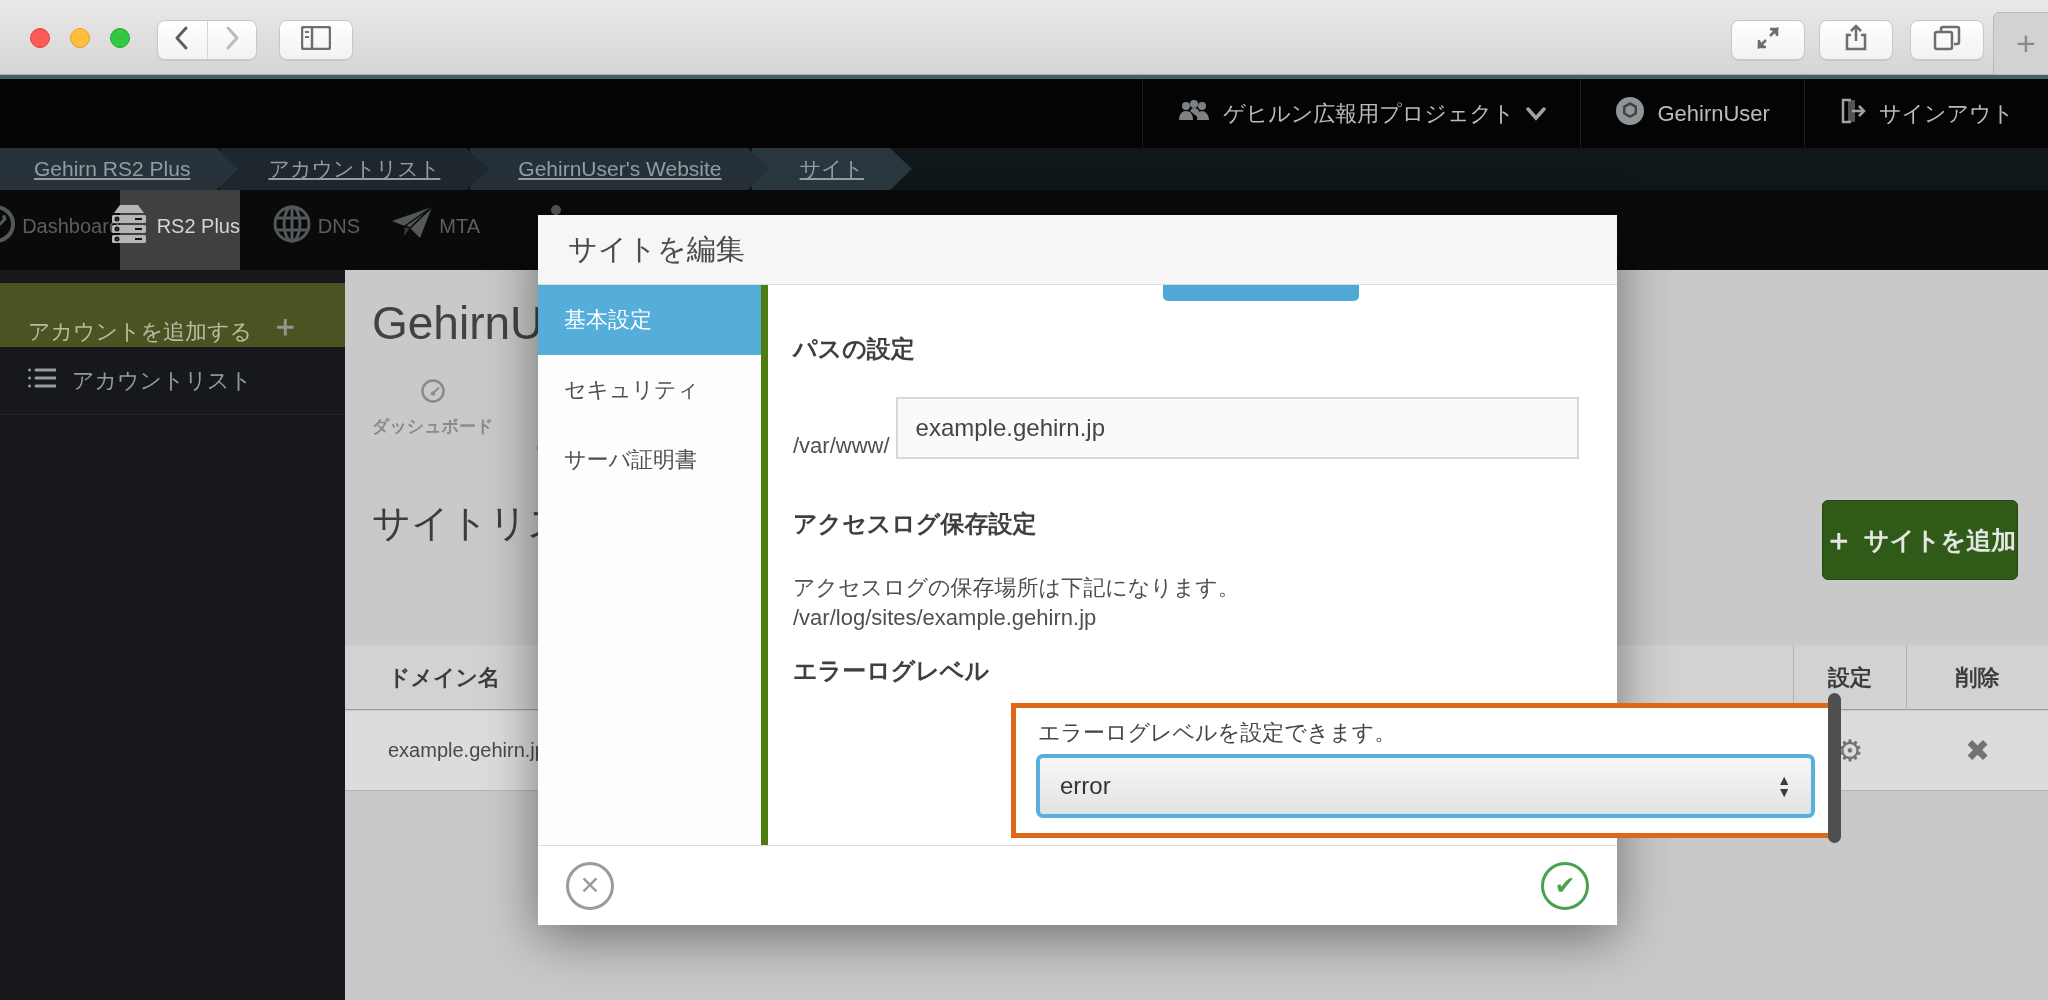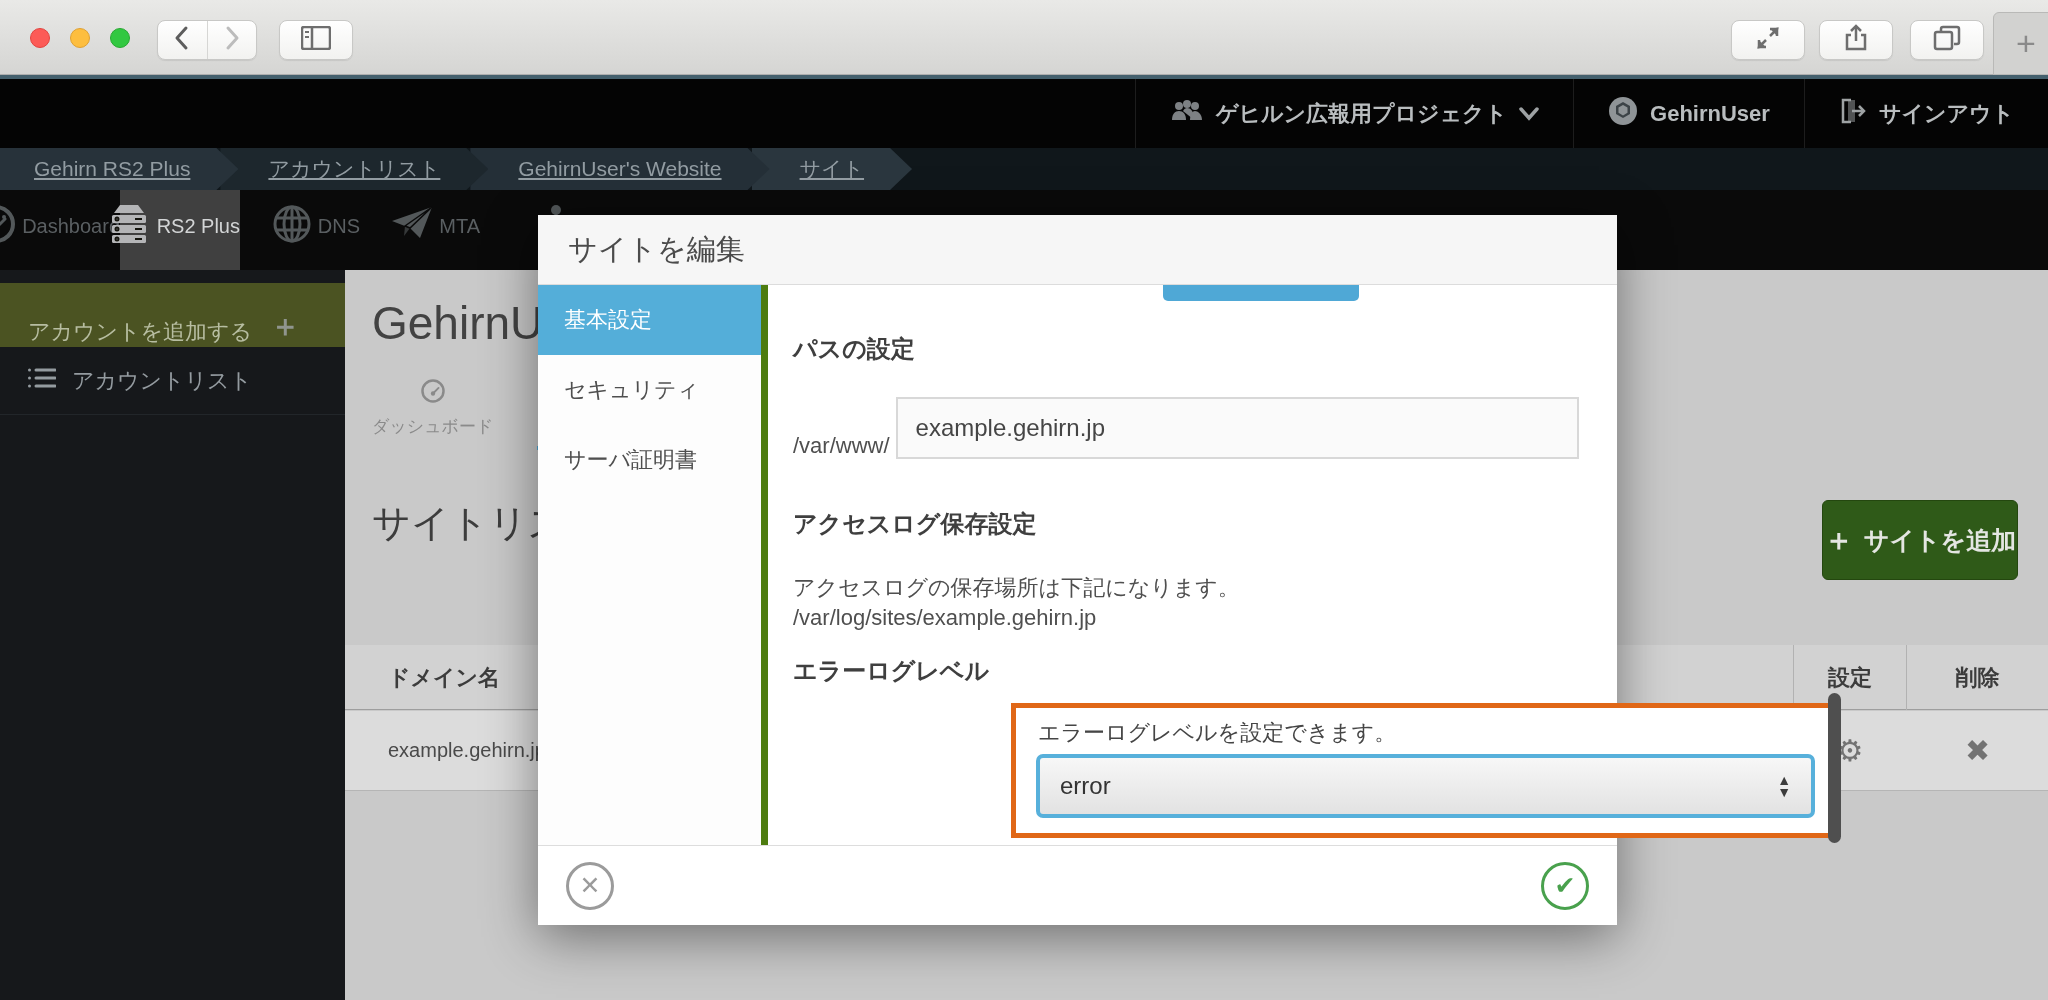--- a/index.html
+++ b/index.html
@@ -35,21 +35,21 @@
   .hexa { width:50px; height:56px; background:#1d4553;
     clip-path:polygon(50% 0,100% 25%,100% 75%,50% 100%,0 75%,0 25%); position:relative; }
   .hexa .inner { position:absolute; inset:5px; background:#060a0c;
     clip-path:polygon(50% 0,100% 25%,100% 75%,50% 100%,0 75%,0 25%); }
   .hexa .core { position:absolute; inset:14px; background:#173844;
     clip-path:polygon(50% 0,100% 25%,100% 75%,50% 100%,0 75%,0 25%); }
   .logo-name { margin-left:16px; font-size:30px; font-weight:bold; letter-spacing:3px; color:#1d4553; }
   .logo-sub  { margin-left:14px; font-size:24px; font-weight:bold; letter-spacing:3px; color:#163440; }
   .hdr-right { margin-left:auto; display:flex; align-items:stretch; height:100%; }
   .hdr-item { display:flex; align-items:center; gap:12px; padding:0 34px; color:#b9bdbf; font-size:22px;
-    border-left:1px solid #1d1d1d;font-weight:bold; }
+    border-left:1px solid #1d1d1d; }
   .hdr-item svg { flex:none; }
 
   
   .crumbs { position:absolute; left:0; top:148px; width:2048px; height:42px; background:#10171b; display:flex; }
   .crumb { position:relative; display:flex; align-items:center; padding:0 48px 0 34px; font-size:21px;
     color:#929ca2; margin-right:-18px;
     clip-path:polygon(0 0,calc(100% - 22px) 0,100% 50%,calc(100% - 22px) 100%,0 100%);text-decoration:underline; }
   .crumb.c0 { background:#27323a; z-index:4; }
   .crumb.c1 { background:#1d272d; z-index:3; padding-left:48px; }
   .crumb.c2 { background:#242f37; z-index:2; padding-left:48px; }
@@ -70,21 +70,21 @@
     padding:0 28px; color:#b7bda1; font-size:22px; }
   .sb-add .plus { margin-left:18px; color:#90958e; font-size:30px; font-weight:bold; }
   .sb-item { height:68px; display:flex; align-items:center; gap:16px; padding:0 28px;
     color:#949ba0; font-size:22px; border-bottom:1px solid #22262a; }
 
   
   .main { position:absolute; left:345px; top:270px; width:1703px; height:730px; background:#c9c9c9; }
   .page-title { position:absolute; left:27px; top:26px; font-size:46px; color:#424242; white-space:nowrap; }
   .tabs { position:absolute; left:27px; top:108px; display:flex; gap:44px; }
   .tab { display:flex; flex-direction:column; align-items:center; gap:6px; color:#8a8a8a;
-    font-size:17px; padding-bottom:8px; white-space:nowrap; }
+    font-size:17px; padding-bottom:8px; white-space:nowrap;font-weight:bold; }
   .tab.active { border-bottom:4px solid #4fa8d6; color:#6e6e6e; }
   .sec-title { position:absolute; left:27px; top:228px; font-size:38px; color:#3d3d3d; white-space:nowrap; }
   .btn-addsite { position:absolute; left:1477px; top:230px; width:196px; height:80px; background:#2f5a18;
     border:1px solid #24470f; border-radius:6px; display:flex; align-items:center; justify-content:center;
     gap:10px; color:#e4e6e2; font-size:25px; font-weight:bold; }
   .btn-addsite .plus { font-size:30px; }
   .tbl-head { position:absolute; left:0; top:375px; width:1703px; height:65px; background:#d2d2d2;
     border-bottom:1px solid #9e9e9e; display:grid; grid-template-columns:1fr 114px 141px; align-items:center;
     font-size:22px; font-weight:bold; color:#3c3c3c; }
   .tbl-head .c1 { padding-left:43px; }

